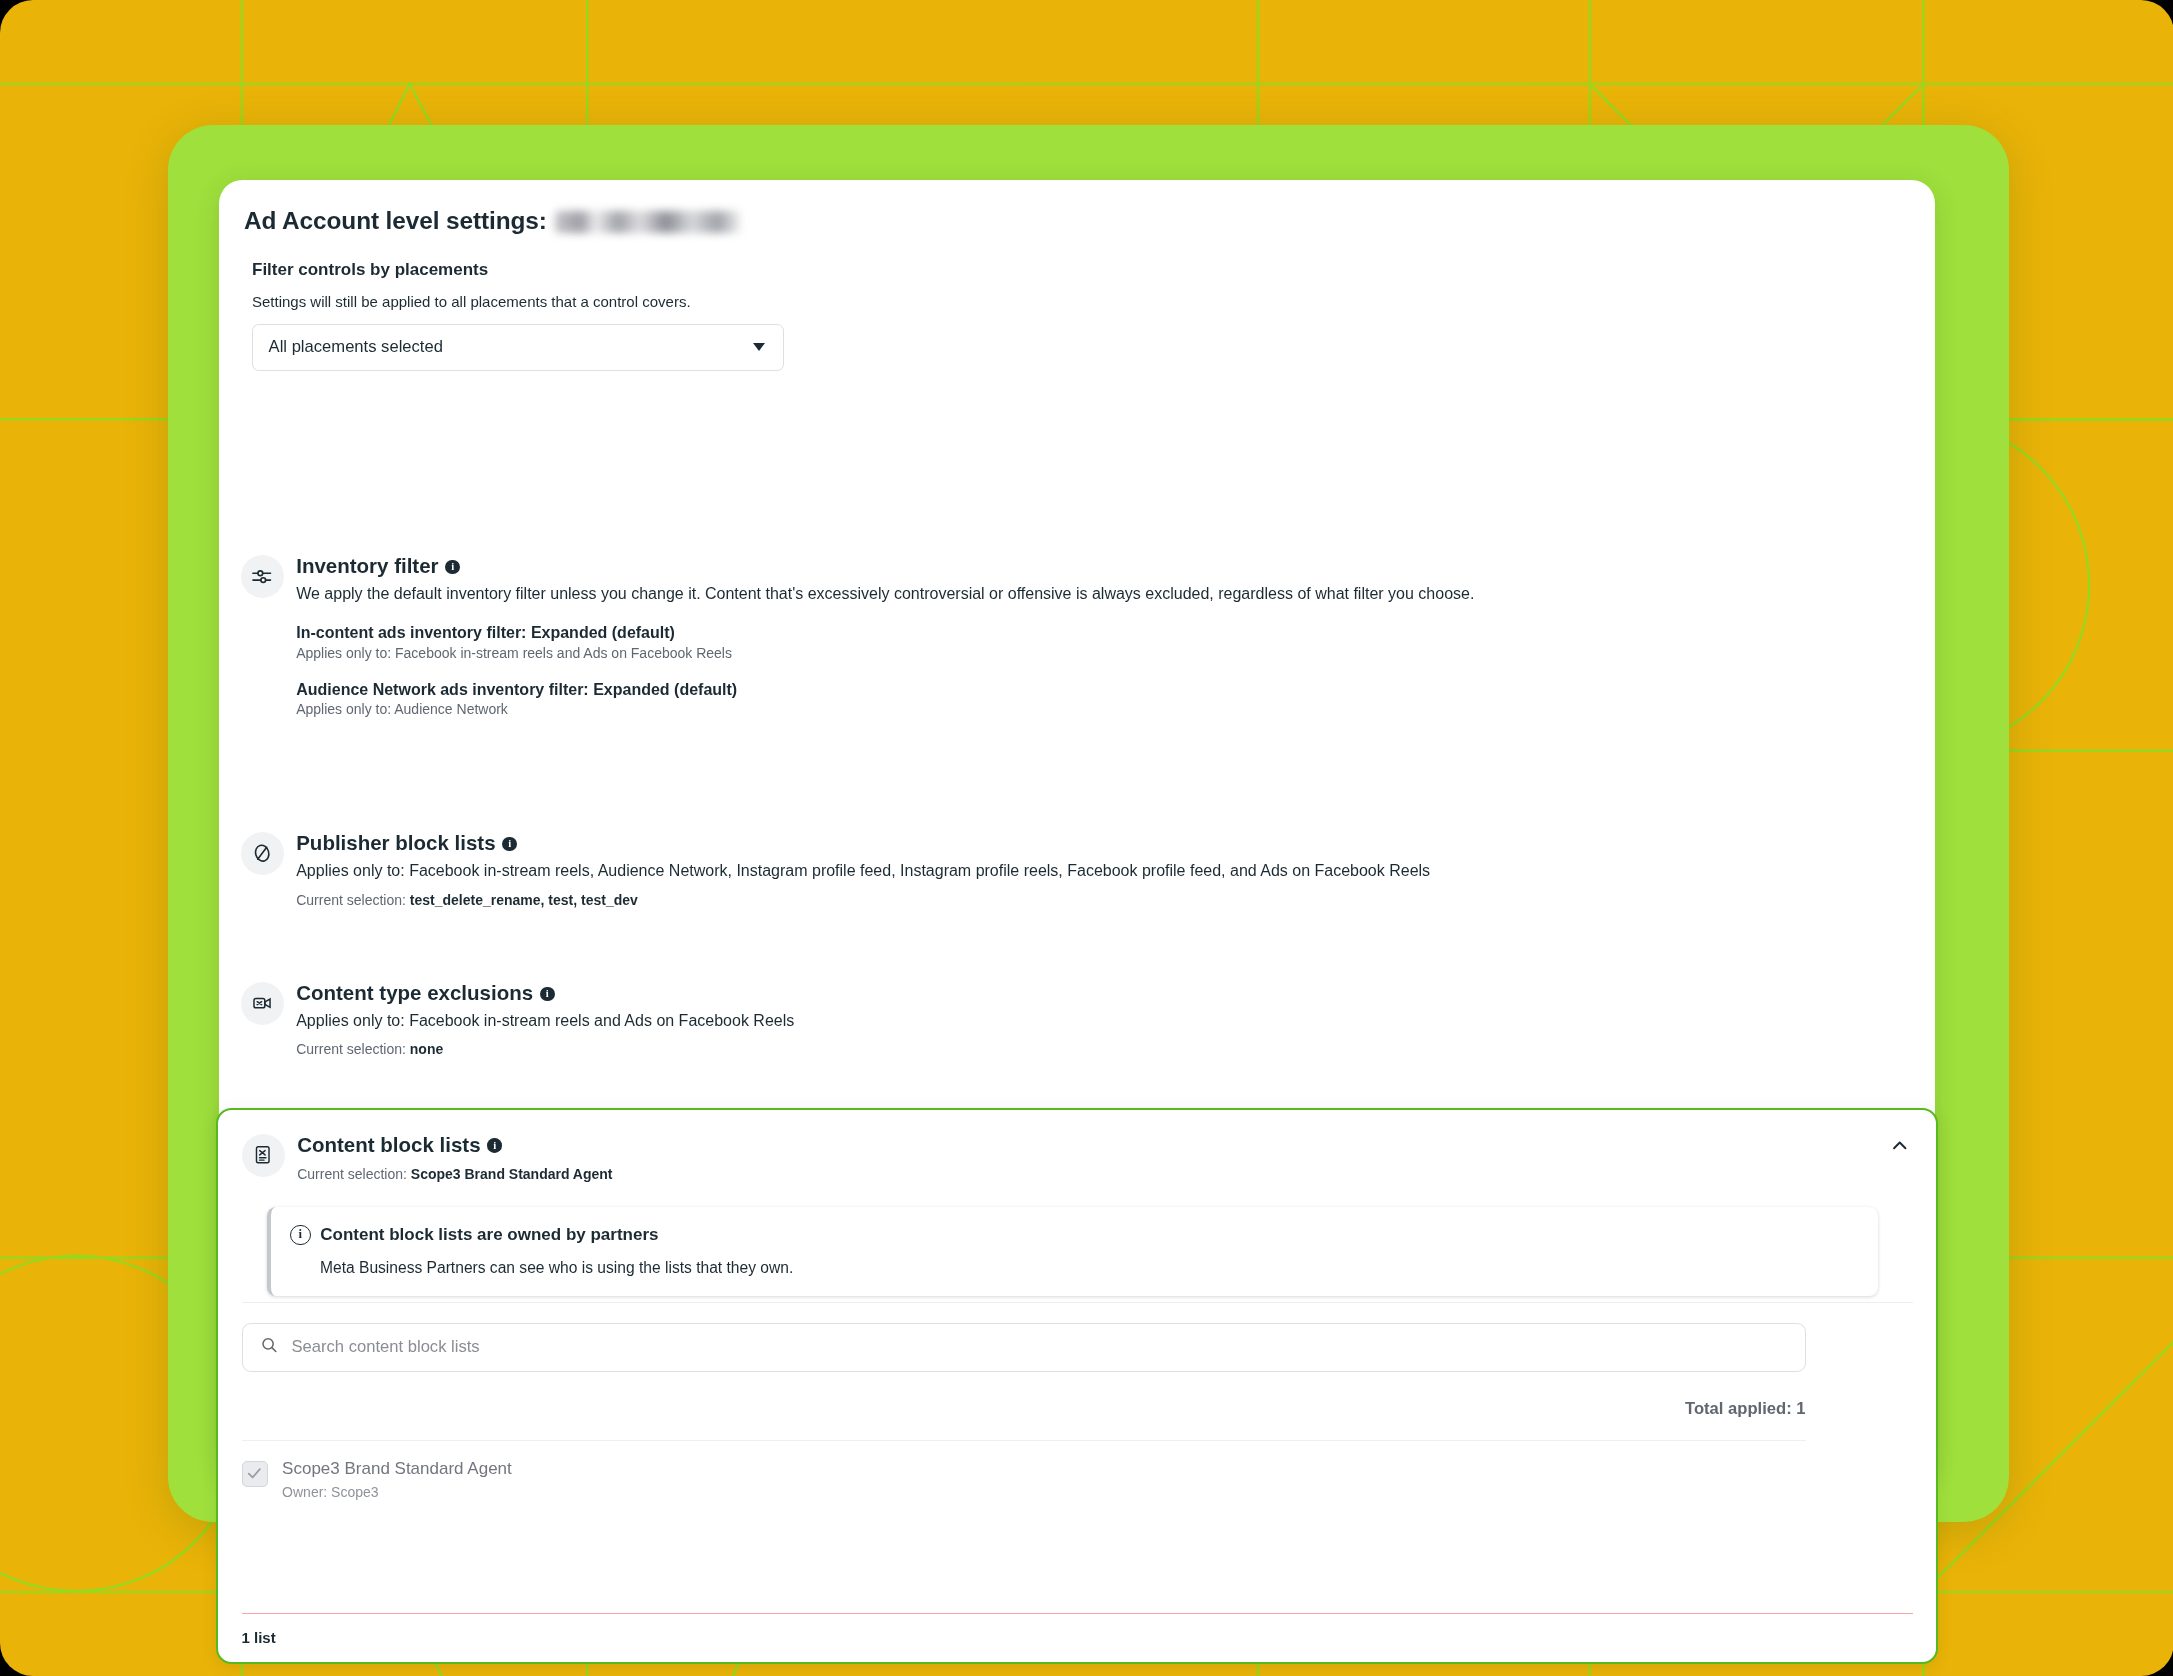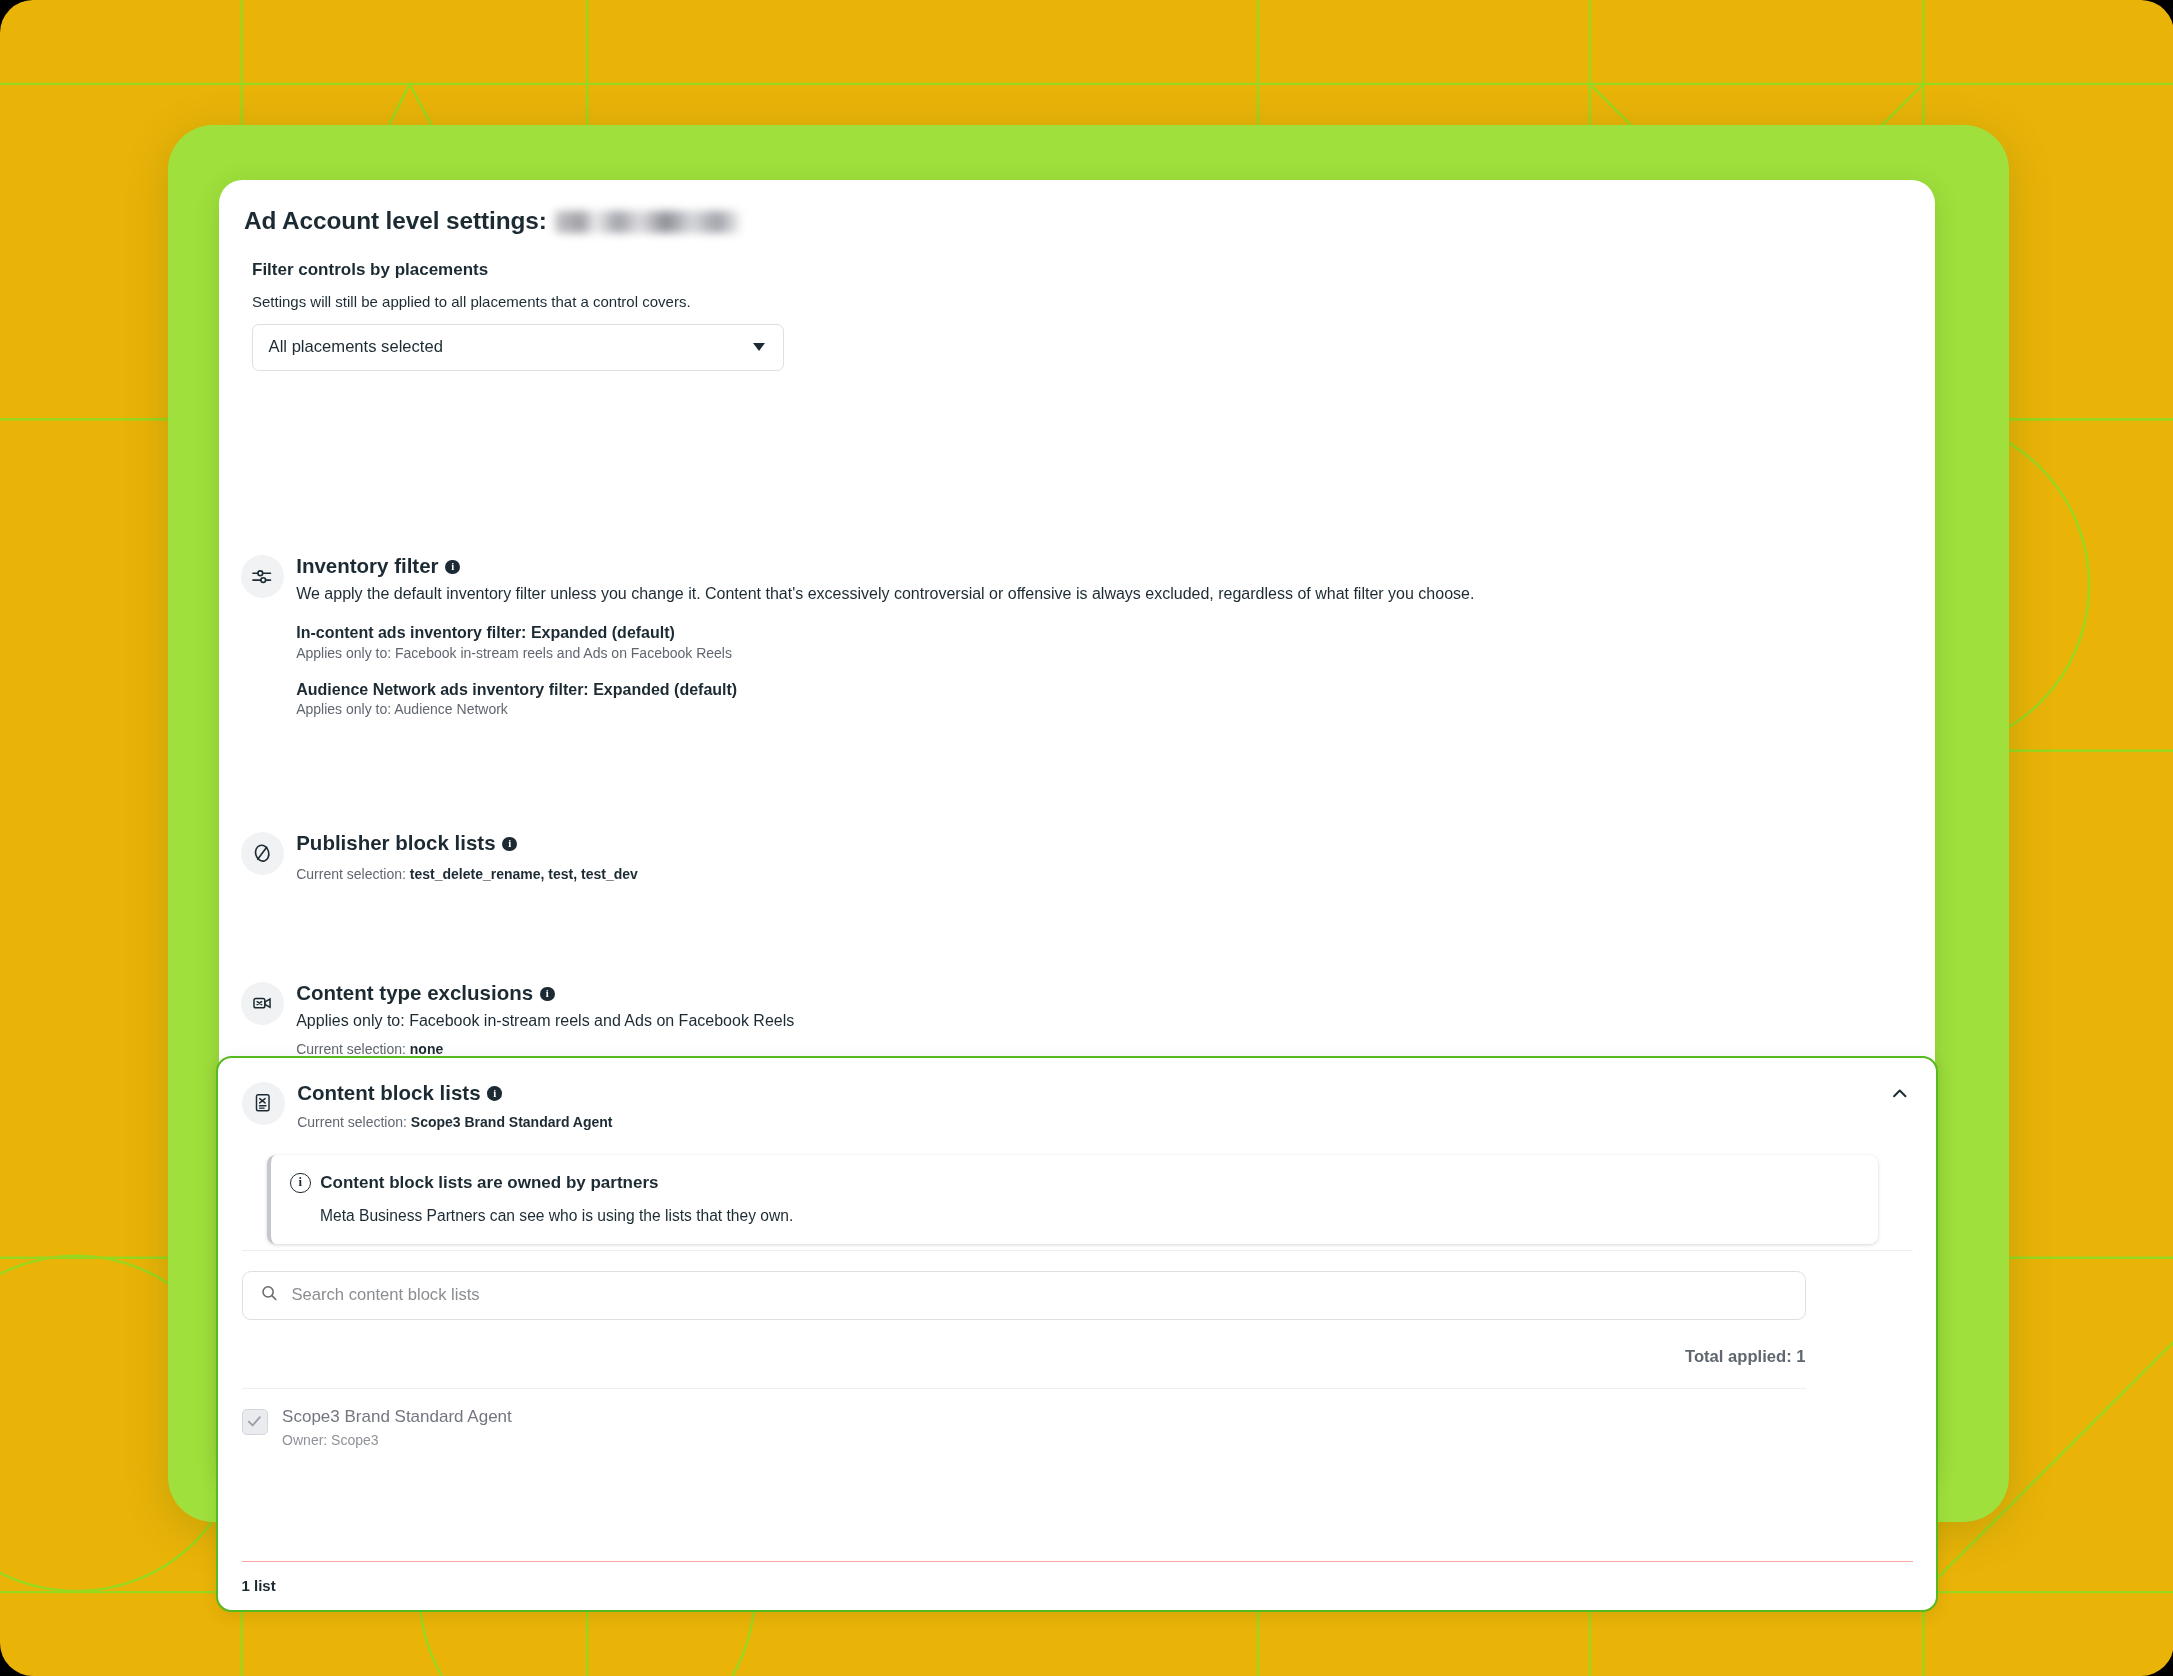--- a/index.html
+++ b/index.html
@@ -185,21 +185,21 @@
     font-size: 14px;
     color: #606770;
     margin-top: 2.9px;
   }
   .s-small b { color: #1c2b33; font-weight: 700; }
 
   
   .highlight {
     position: absolute;
     left: -2.9px;
-    top: 876px;
+    top: 928px;
     width: 1722px;
     height: 556px;
     border: 2.9px solid #56b91e;
     border-radius: 15.6px;
     background: #fff;
     box-shadow: 0 3.9px 15.6px rgba(30,60,0,.10);
   }
   .hl-inner { position: relative; width: 100%; height: 100%; padding: 21.5px 23.4px 0 23.4px; }
   .collapse-btn {
     position: absolute;
@@ -415,20 +415,21 @@
           <svg width="22.4" height="22.4" viewBox="0 0 24 24" fill="none" stroke="#1c2b33" stroke-width="1.7">
             <ellipse cx="12" cy="12" rx="7" ry="8.6" transform="rotate(-16 12 12)"></ellipse>
             <line x1="7.2" y1="18.4" x2="16.8" y2="5.6" stroke-linecap="round"></line>
           </svg>
         </div>
         <div class="s-body">
           <div class="s-head">
             <span>Publisher block lists</span>
             <span class="info-dot">i</span>
           </div>
+          <div class="s-desc" style="max-width:1307px;">Applies only to: Facebook in-stream reels, Audience Network, Instagram profile feed, Instagram profile reels, Facebook profile feed, and Ads on Facebook Reels</div>
           <div class="s-small" style="margin-top:10.7px;">
             <span>Current selection:</span>
             <b>test_delete_rename, test, test_dev</b>
           </div>
         </div>
       </div>
 
       <div class="setting" style="top:800px;">
         <div class="s-icon">
           <svg width="22.4" height="22.4" viewBox="0 0 24 24" fill="none" stroke="#1c2b33" stroke-width="1.6">

